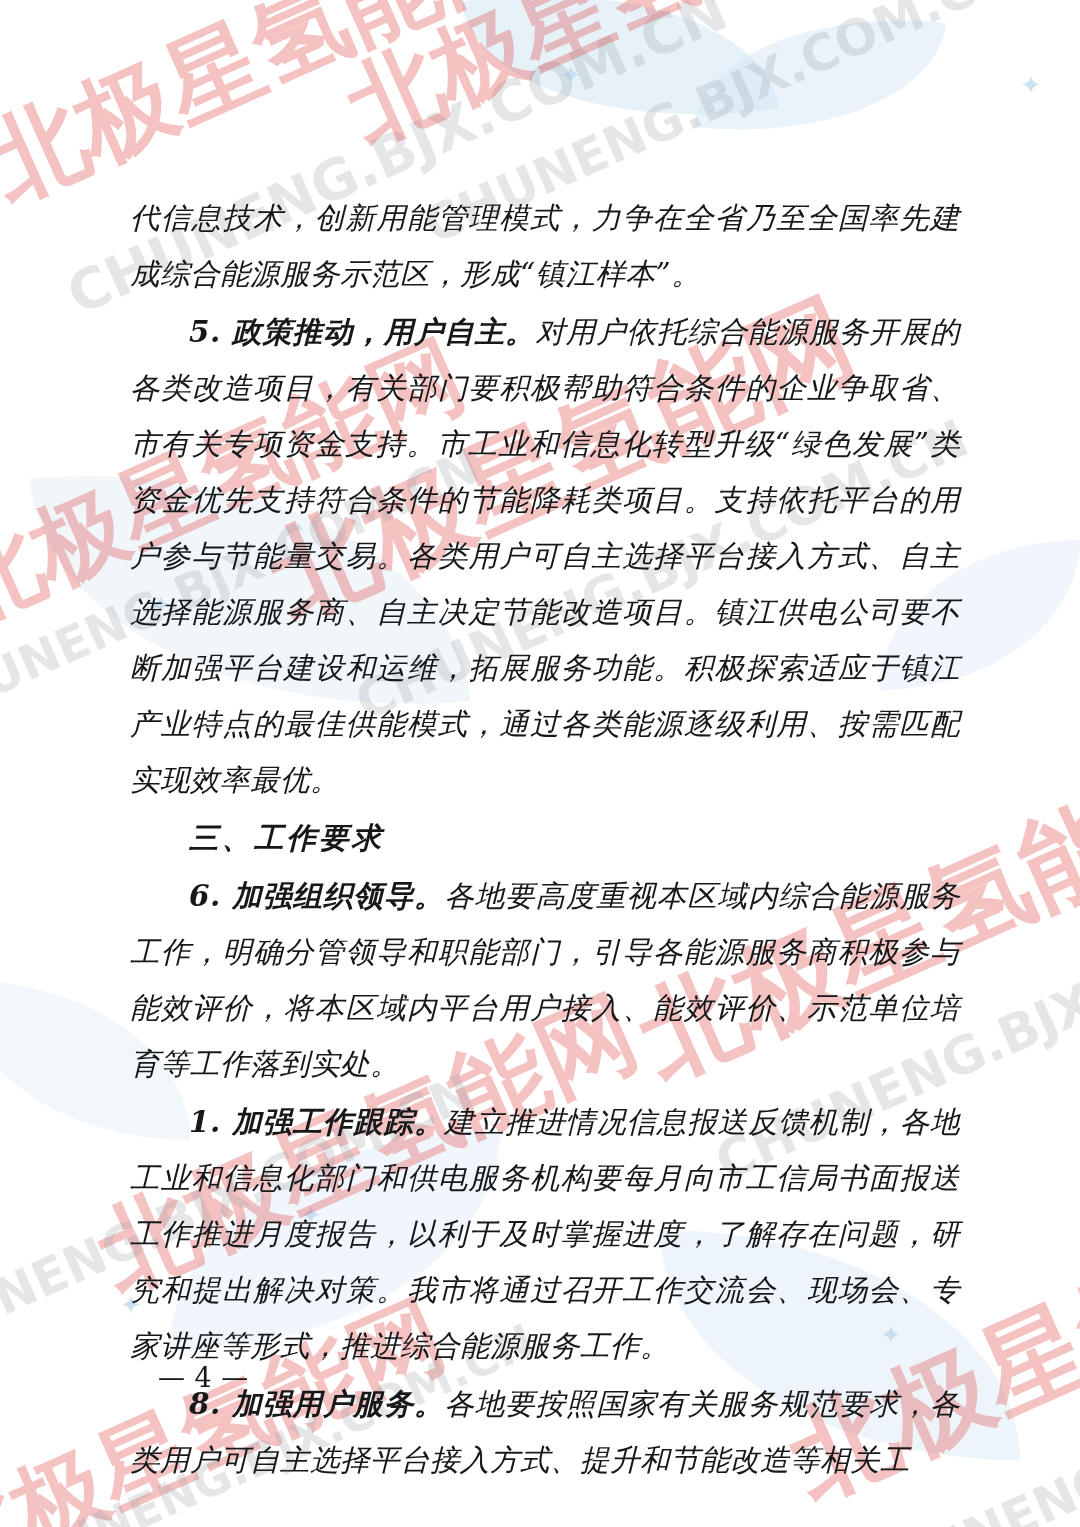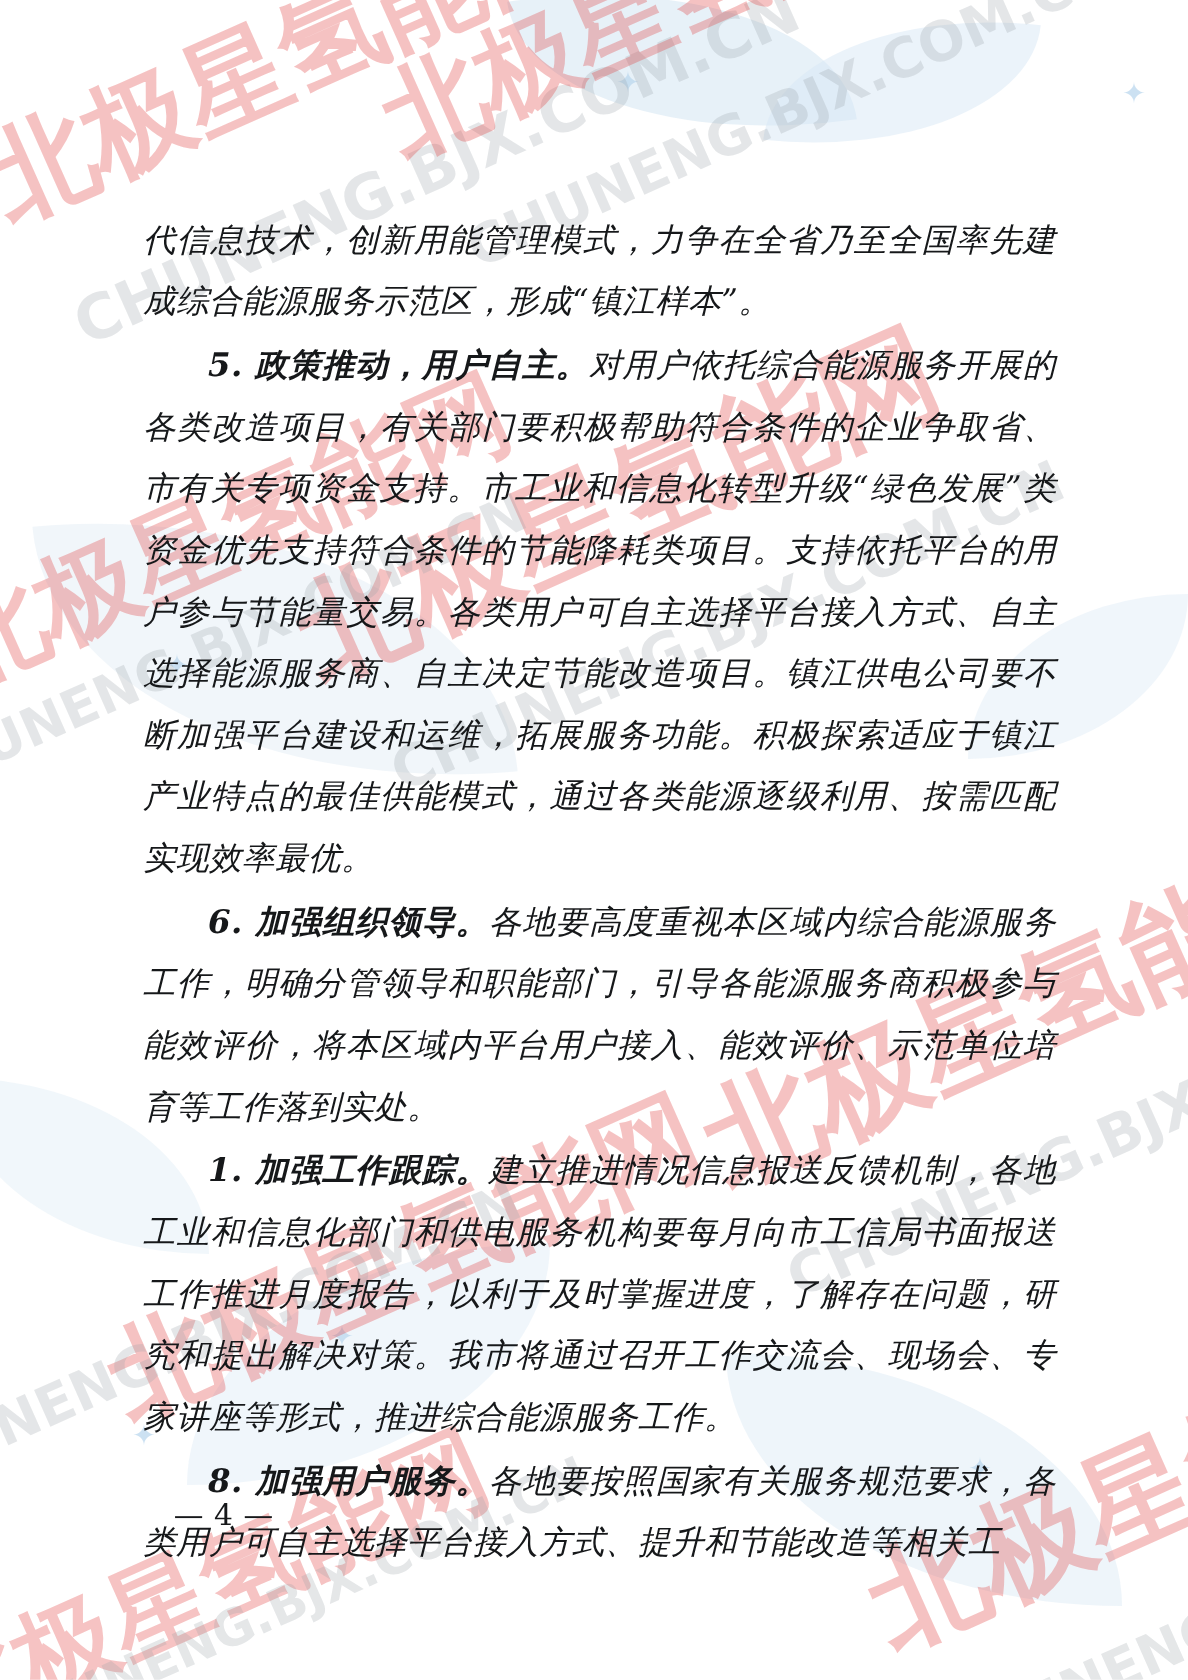--- a/index.html
+++ b/index.html
@@ -190,20 +190,21 @@
 <div class="doc">
 
   <p class="">
     <span>代信息技术，创新用能管理模式，力争在全省乃至全国率先建成综合能源服务示范区，形成“镇江样本”。</span>
   </p>
 
   <p class="indent">
     <span class="lead">5. 政策推动，用户自主。</span><span>对用户依托综合能源服务开展的各类改造项目，有关部门要积极帮助符合条件的企业争取省、市有关专项资金支持。市工业和信息化转型升级“绿色发展”类资金优先支持符合条件的节能降耗类项目。支持依托平台的用户参与节能量交易。各类用户可自主选择平台接入方式、自主选择能源服务商、自主决定节能改造项目。镇江供电公司要不断加强平台建设和运维，拓展服务功能。积极探索适应于镇江产业特点的最佳供能模式，通过各类能源逐级利用、按需匹配实现效率最优。</span>
   </p>
 
+  <p class="heading">三、工作要求</p>
 
   <p class="indent">
     <span class="lead">6. 加强组织领导。</span><span>各地要高度重视本区域内综合能源服务工作，明确分管领导和职能部门，引导各能源服务商积极参与能效评价，将本区域内平台用户接入、能效评价、示范单位培育等工作落到实处。</span>
   </p>
 
   <p class="indent">
     <span class="lead">1. 加强工作跟踪。</span><span>建立推进情况信息报送反馈机制，各地工业和信息化部门和供电服务机构要每月向市工信局书面报送工作推进月度报告，以利于及时掌握进度，了解存在问题，研究和提出解决对策。我市将通过召开工作交流会、现场会、专家讲座等形式，推进综合能源服务工作。</span>
   </p>
 
   <p class="indent">

